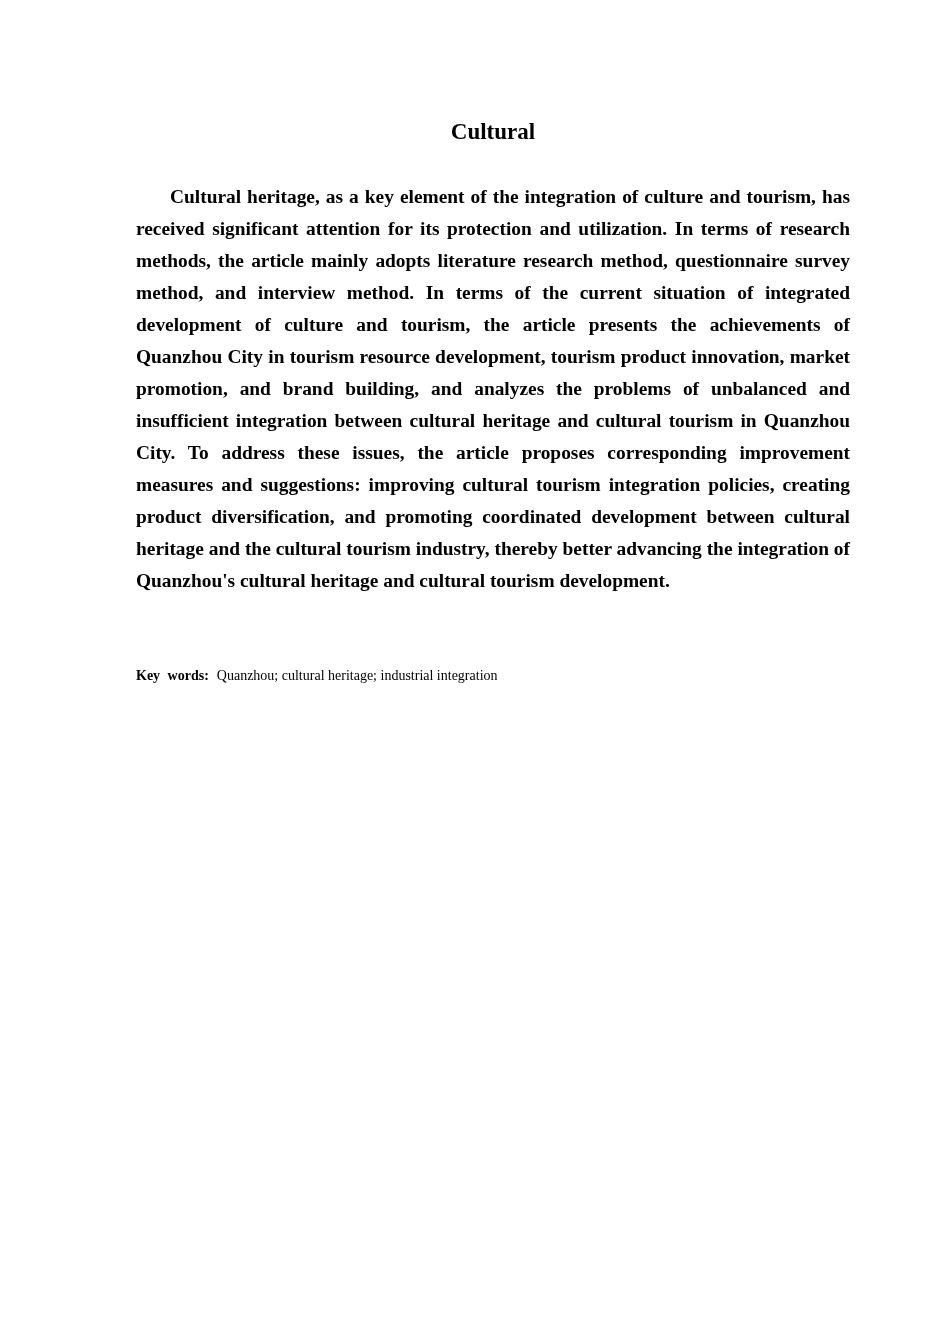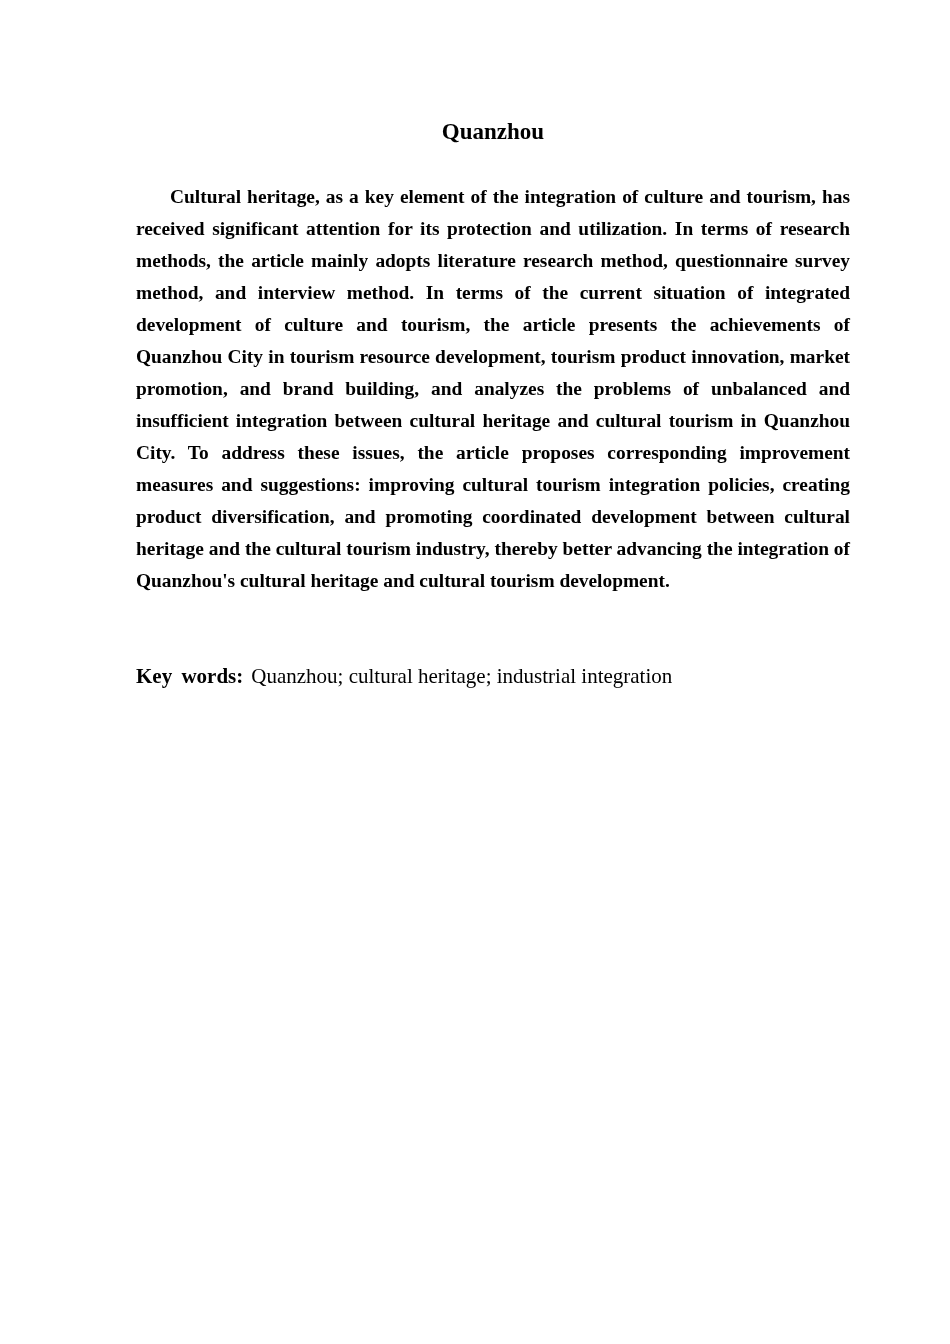--- a/index.html
+++ b/index.html
@@ -43,31 +43,31 @@
       text-align: justify;
       text-indent: 34px;
       font-weight: bold;
     }
     .keywords {
       position: absolute;
       top: 660px;
       left: 0;
       width: 714px;
       margin: 0;
-      font-size: 21px;
+      font-size: 14px;
       line-height: 32px;
     }
     .kw-label {
       font-weight: bold;
       word-spacing: 4px;
       margin-right: 8px;
     }
   </style>
 </head>
 <body>
 
 <div class="page">
-  <h1 class="title">Quanzhou</h1>
+  <h1 class="title">Cultural</h1>
   <p class="abstract-body">Cultural heritage, as a key element of the integration of culture and tourism, has received significant attention for its protection and utilization.  In terms of research methods,  the  article mainly adopts literature research method, questionnaire survey method, and interview method. In terms of the current situation of integrated development of culture and tourism, the article presents the achievements of Quanzhou City in tourism resource development, tourism product innovation, market promotion, and brand building, and analyzes the problems of unbalanced and insufficient integration between cultural heritage and cultural tourism in Quanzhou City. To address these issues, the  article proposes corresponding improvement measures and suggestions: improving cultural tourism integration policies, creating product diversification, and promoting coordinated development between cultural heritage and the cultural tourism industry, thereby better advancing the integration of Quanzhou's cultural heritage and cultural tourism development.</p>
   <p class="keywords">
     <span class="kw-label">Key words:</span><span>Quanzhou; cultural heritage; industrial integration</span>
   </p>
 </div>
 
 </body></html>

